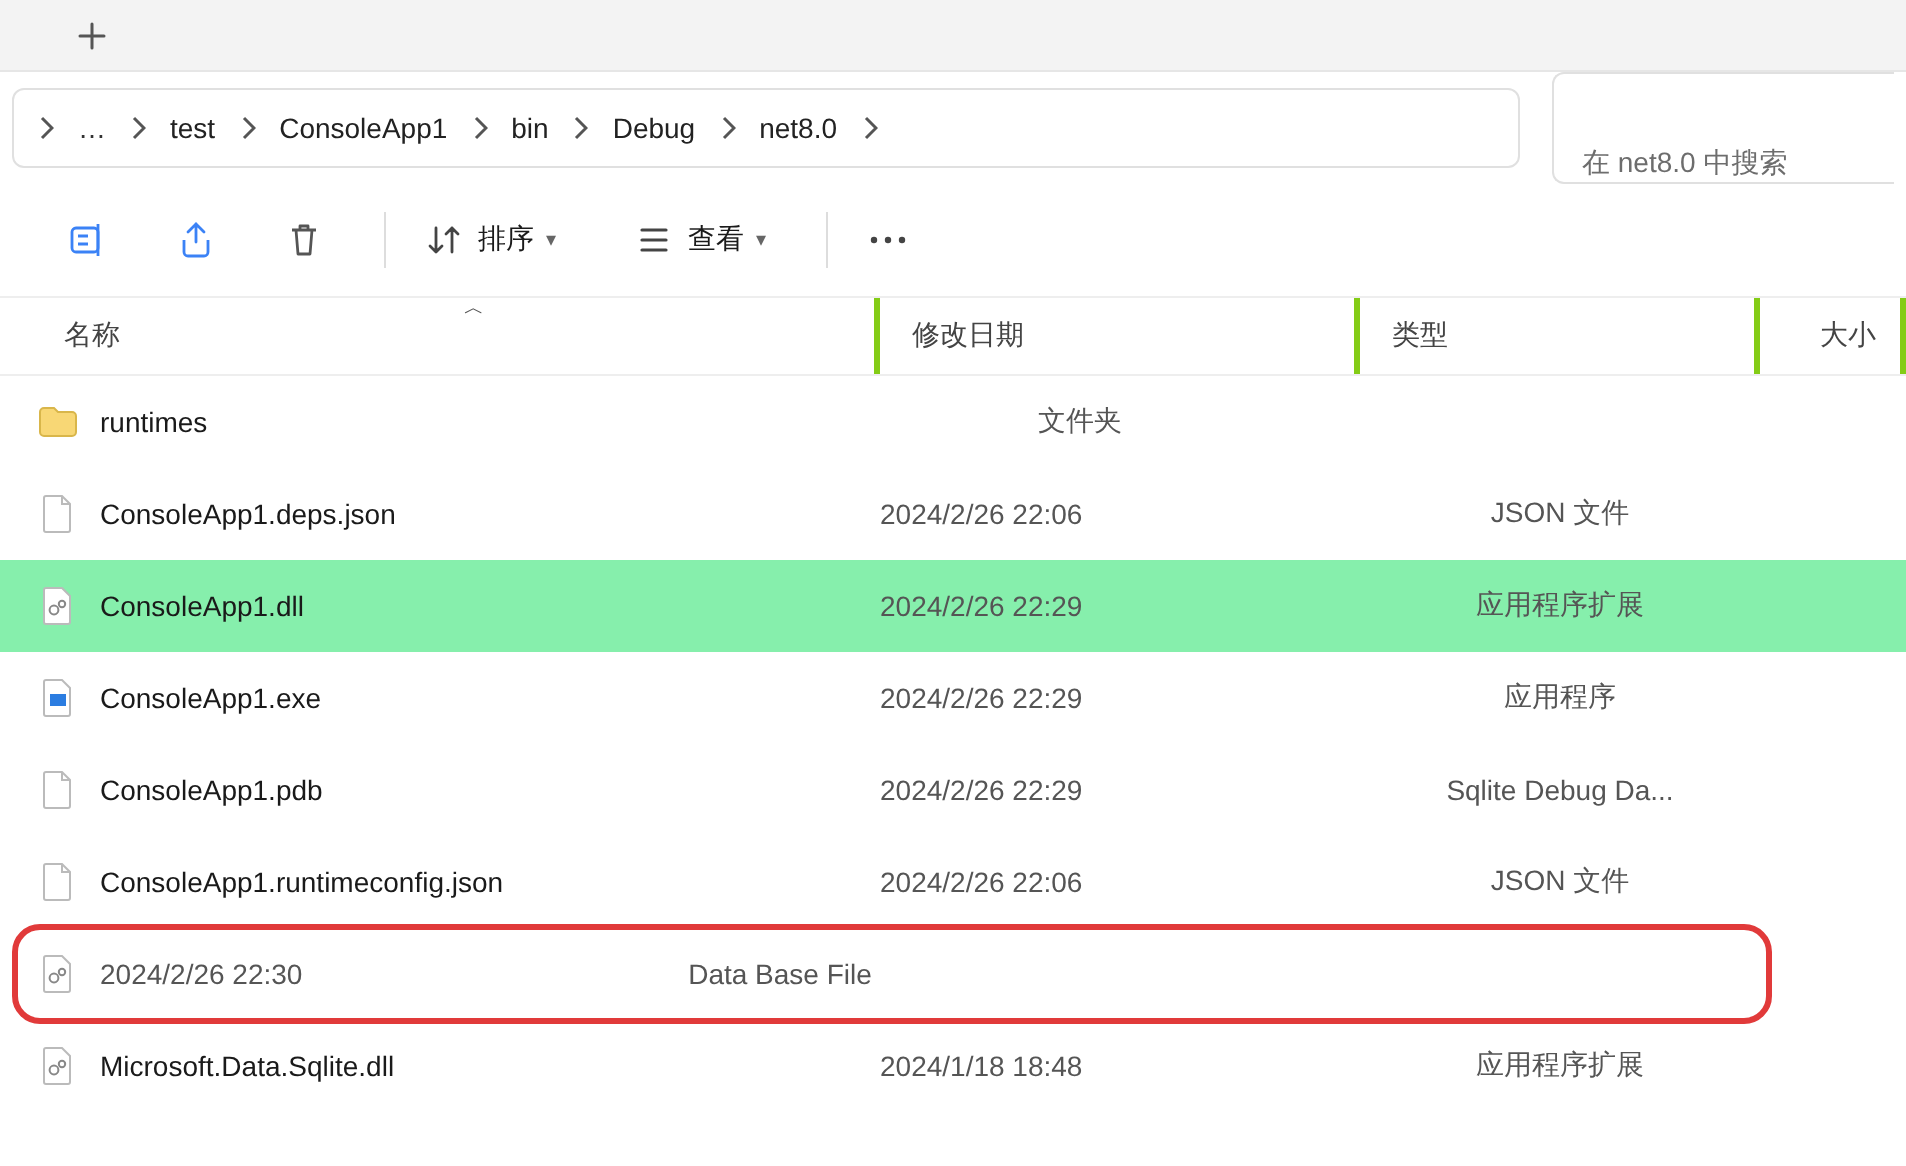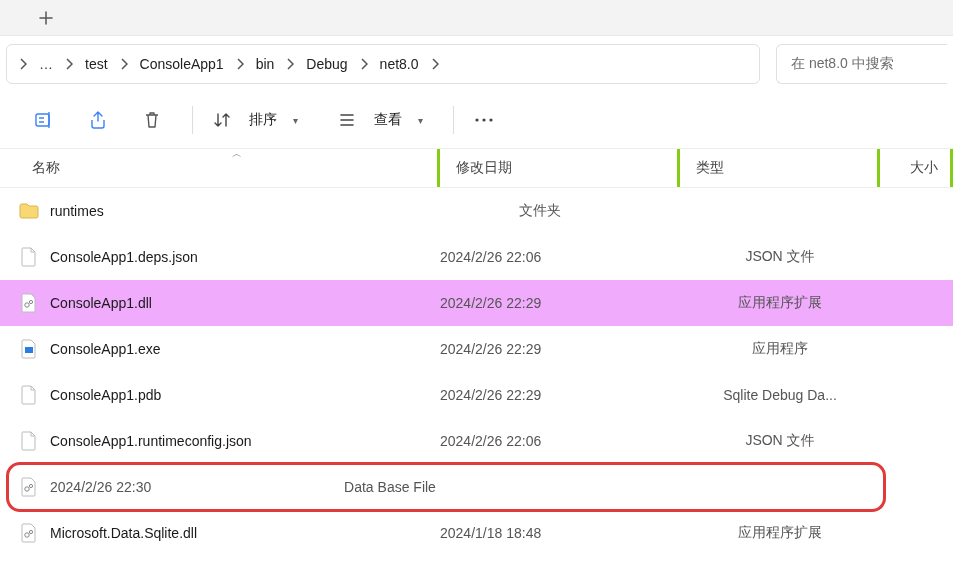--- a/index.html
+++ b/index.html
@@ -58,27 +58,27 @@
     padding: 4px 10px;
     color: #222;
     white-space: nowrap;
     cursor: pointer;
     border-radius: 4px;
   }
   .crumb-sep { color: #666; padding: 4px 2px; cursor: default; }
   .crumb-ell { color: #333; }
   .chev-icon { width: 8px; height: 12px; }
   .searchbox {
-    height: 40px;
+    height: 56px;
     width: 171px;
     border: 1px solid #e0e0e0;
     border-right: none;
     border-radius: 6px 0 0 6px;
     display: flex;
-    align-items: center;
+    align-items: flex-end;
     padding-left: 14px;
     color: #6d6d6d;
     background: #fff;
     overflow: hidden;
     white-space: nowrap;
   }
 
   
   .toolbar {
     height: 56px;
@@ -102,21 +102,20 @@
     background: #ddd;
     margin: 0 10px;
   }
   .tool-combo {
     display: flex;
     align-items: center;
     height: 40px;
     padding: 0 10px;
     cursor: pointer;
     border-radius: 4px;
-    gap: 10px;
   }
   .tool-combo .lbl { margin: 0 6px 0 8px; }
   .tool-combo .chev { font-size: 10px; color: #666; }
 
   
   .colhead {
     height: 40px;
     display: flex;
     align-items: center;
     border-top: 1px solid #eee;
@@ -144,21 +143,21 @@
   }
 
   
   .filelist { position: relative; }
   .row {
     height: 46px;
     display: flex;
     align-items: center;
     cursor: default;
   }
-  .row.selected { background: #f0abfc; }
+  .row.selected { background: #86efac; }
   .row .ico {
     width: 22px;
     height: 22px;
     margin-left: 18px;
     margin-right: 10px;
     display: flex;
     align-items: center;
     justify-content: center;
     flex-shrink: 0;
   }

